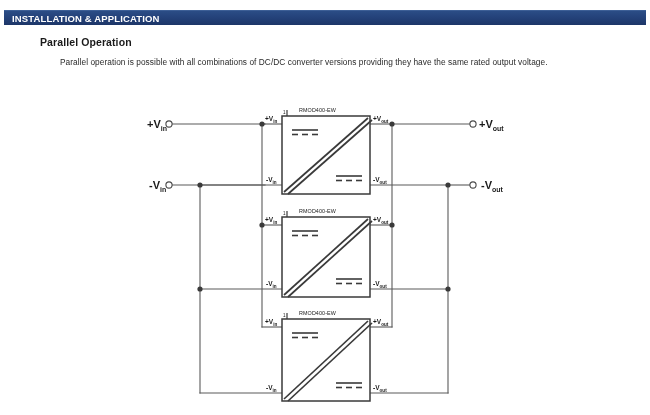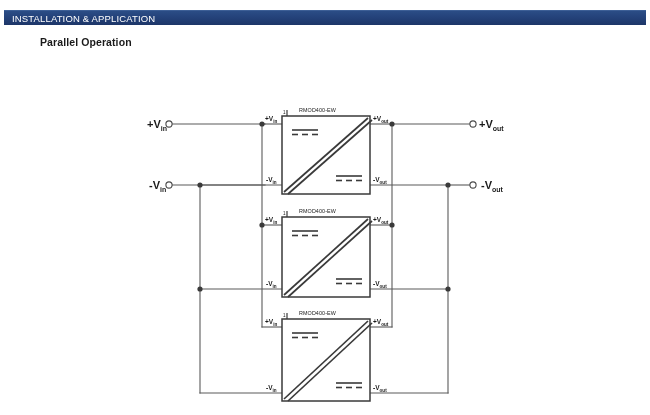--- a/index.html
+++ b/index.html
@@ -17,21 +17,21 @@
     position:absolute;left:4px;top:10px;
     width:642px;height:15px;
     background:linear-gradient(to bottom,#2b4d86 0%,#24427a 45%,#1d3668 100%);
     border-top:1px solid #3d5f96;
     box-sizing:border-box;
   }
   .section-bar .title{
     position:absolute;left:8px;top:1px;
     color:#ffffff;
     font-size:9.5px;
-    font-weight:normal;
+    font-weight:bold;
     letter-spacing:0.15px;
     line-height:13px;
     white-space:nowrap;
   }
 
   
   .subhead{
     position:absolute;left:24px;top:36px;
     font-size:10.5px;font-weight:bold;color:#1a1a1a;
     letter-spacing:0.1px;white-space:nowrap;padding-left:16px;
@@ -55,20 +55,21 @@
 <body>
 
 <div id="page">
 
   <div class="section-bar">
     <div class="title">INSTALLATION &amp; APPLICATION</div>
   </div>
 
   <div class="subhead">Parallel Operation</div>
 
+  <div class="body-line l1">Parallel operation is possible with all combinations of DC/DC converter versions providing they have the same rated output voltage.</div>
 
   <div class="schematic">
     <svg width="650" height="327" viewBox="0 0 650 327" xmlns="http://www.w3.org/2000/svg">
 
       <defs>
 
         <g id="dcsym">
           <line x1="0" y1="0" x2="26" y2="0" stroke="#3a3a3a" stroke-width="1.6"></line>
           <line x1="0" y1="4.5" x2="6" y2="4.5" stroke="#3a3a3a" stroke-width="1.6"></line>
           <line x1="10" y1="4.5" x2="16" y2="4.5" stroke="#3a3a3a" stroke-width="1.6"></line>

